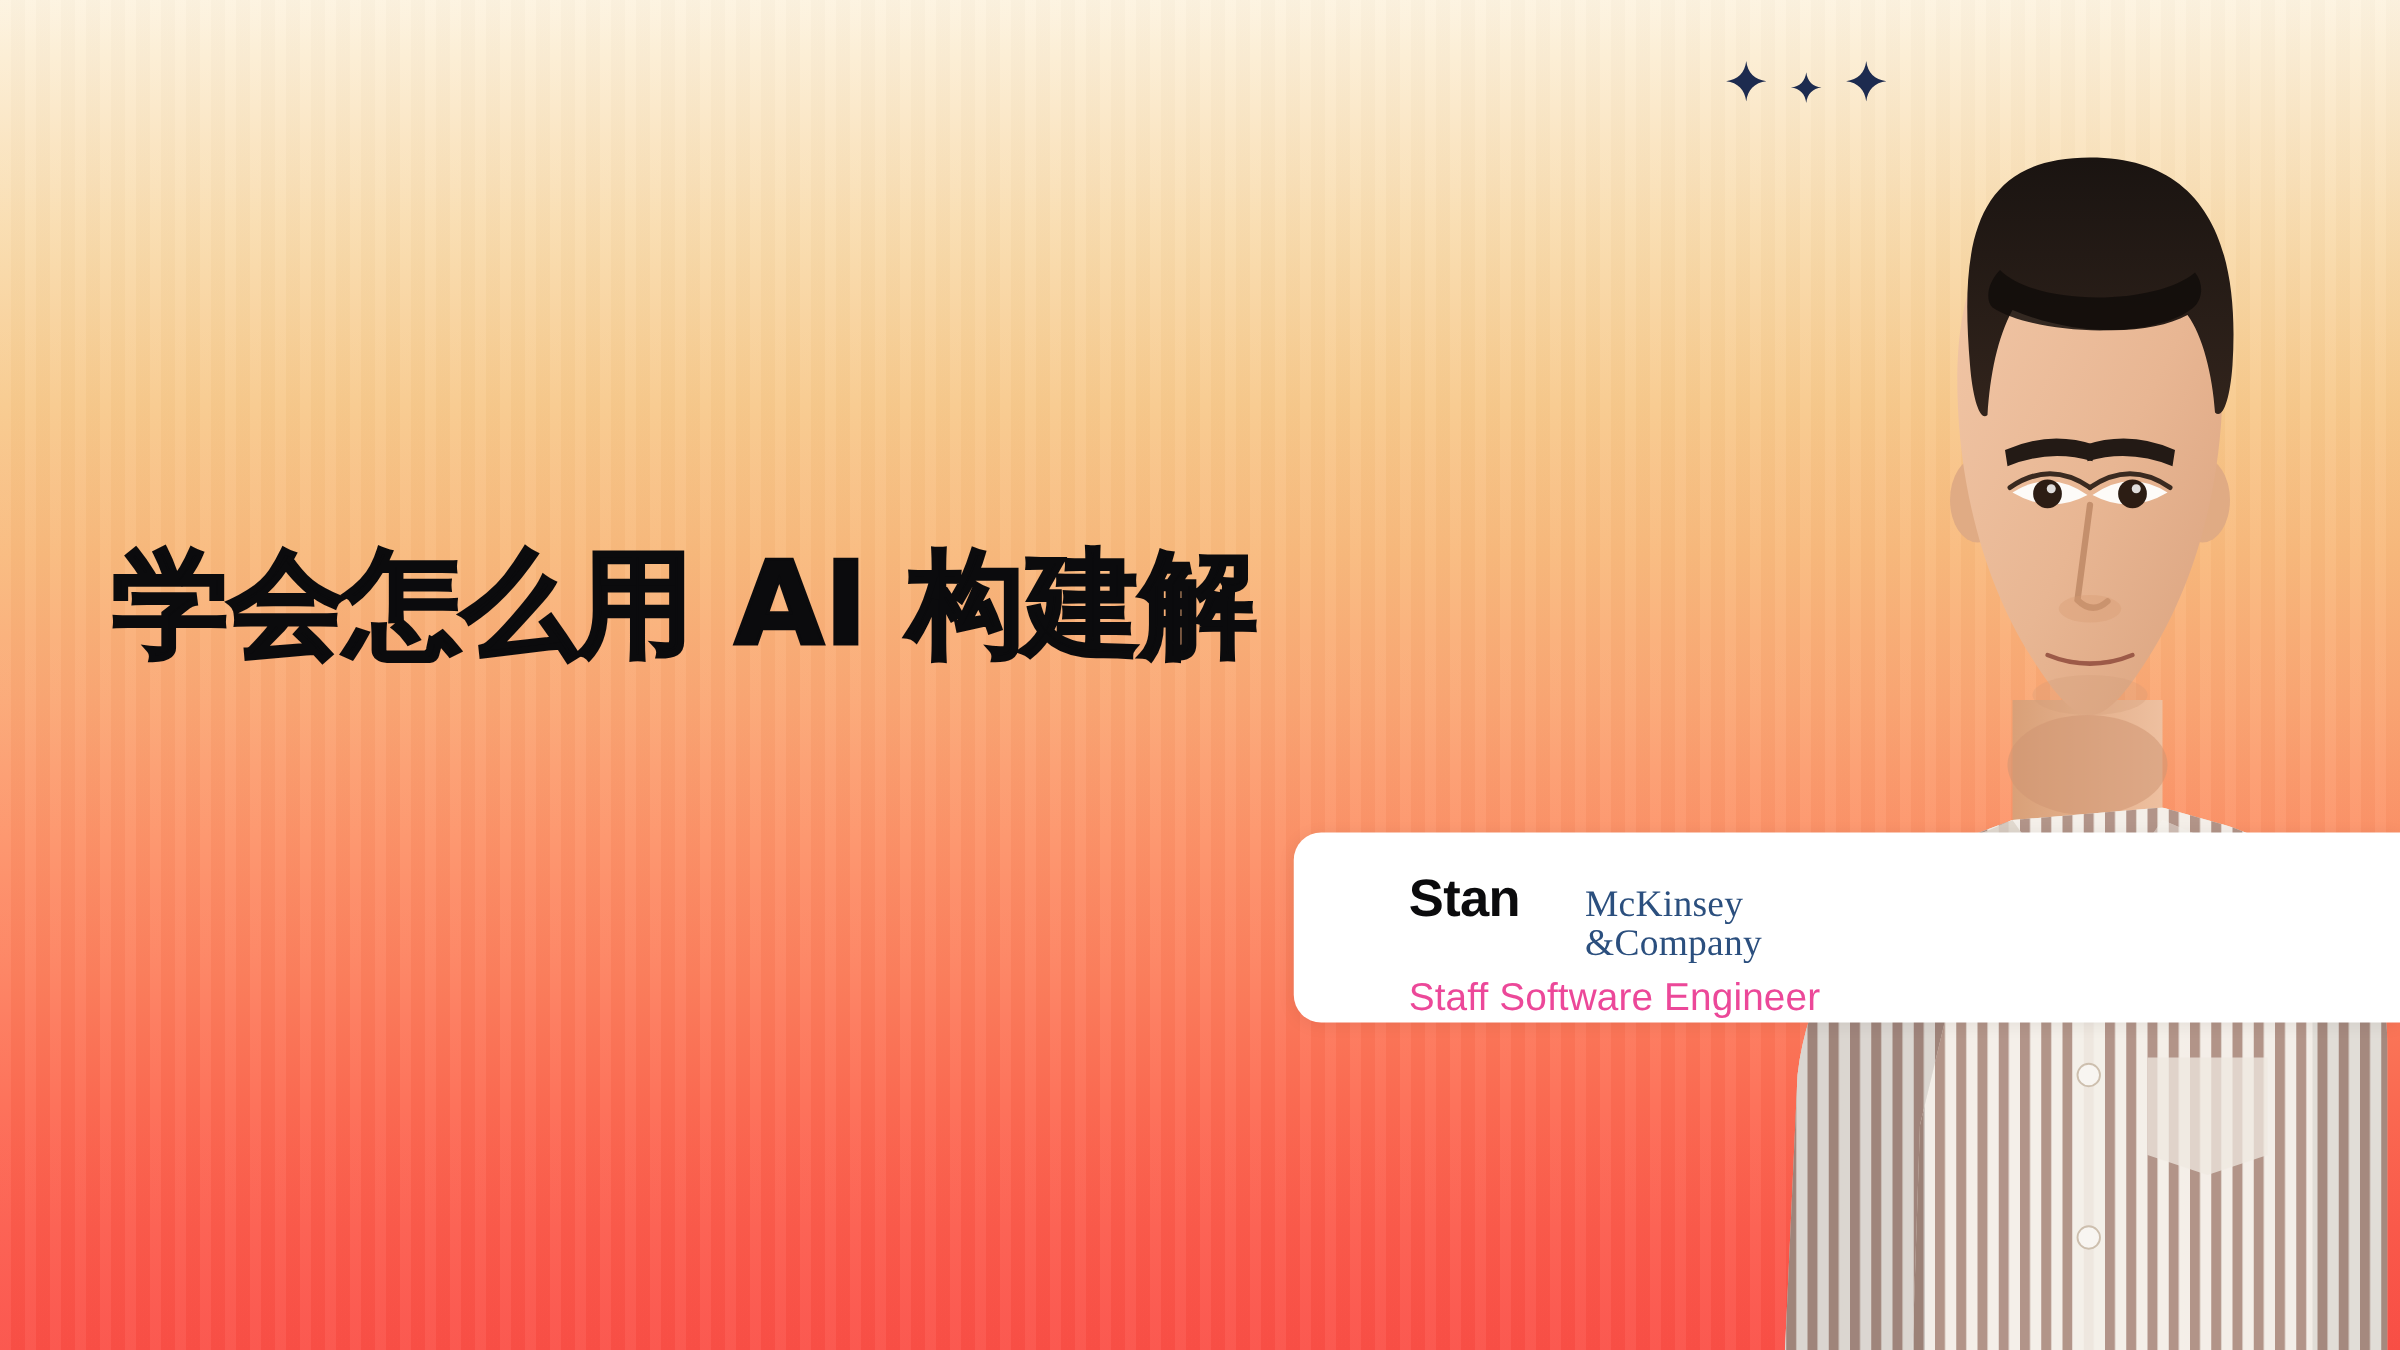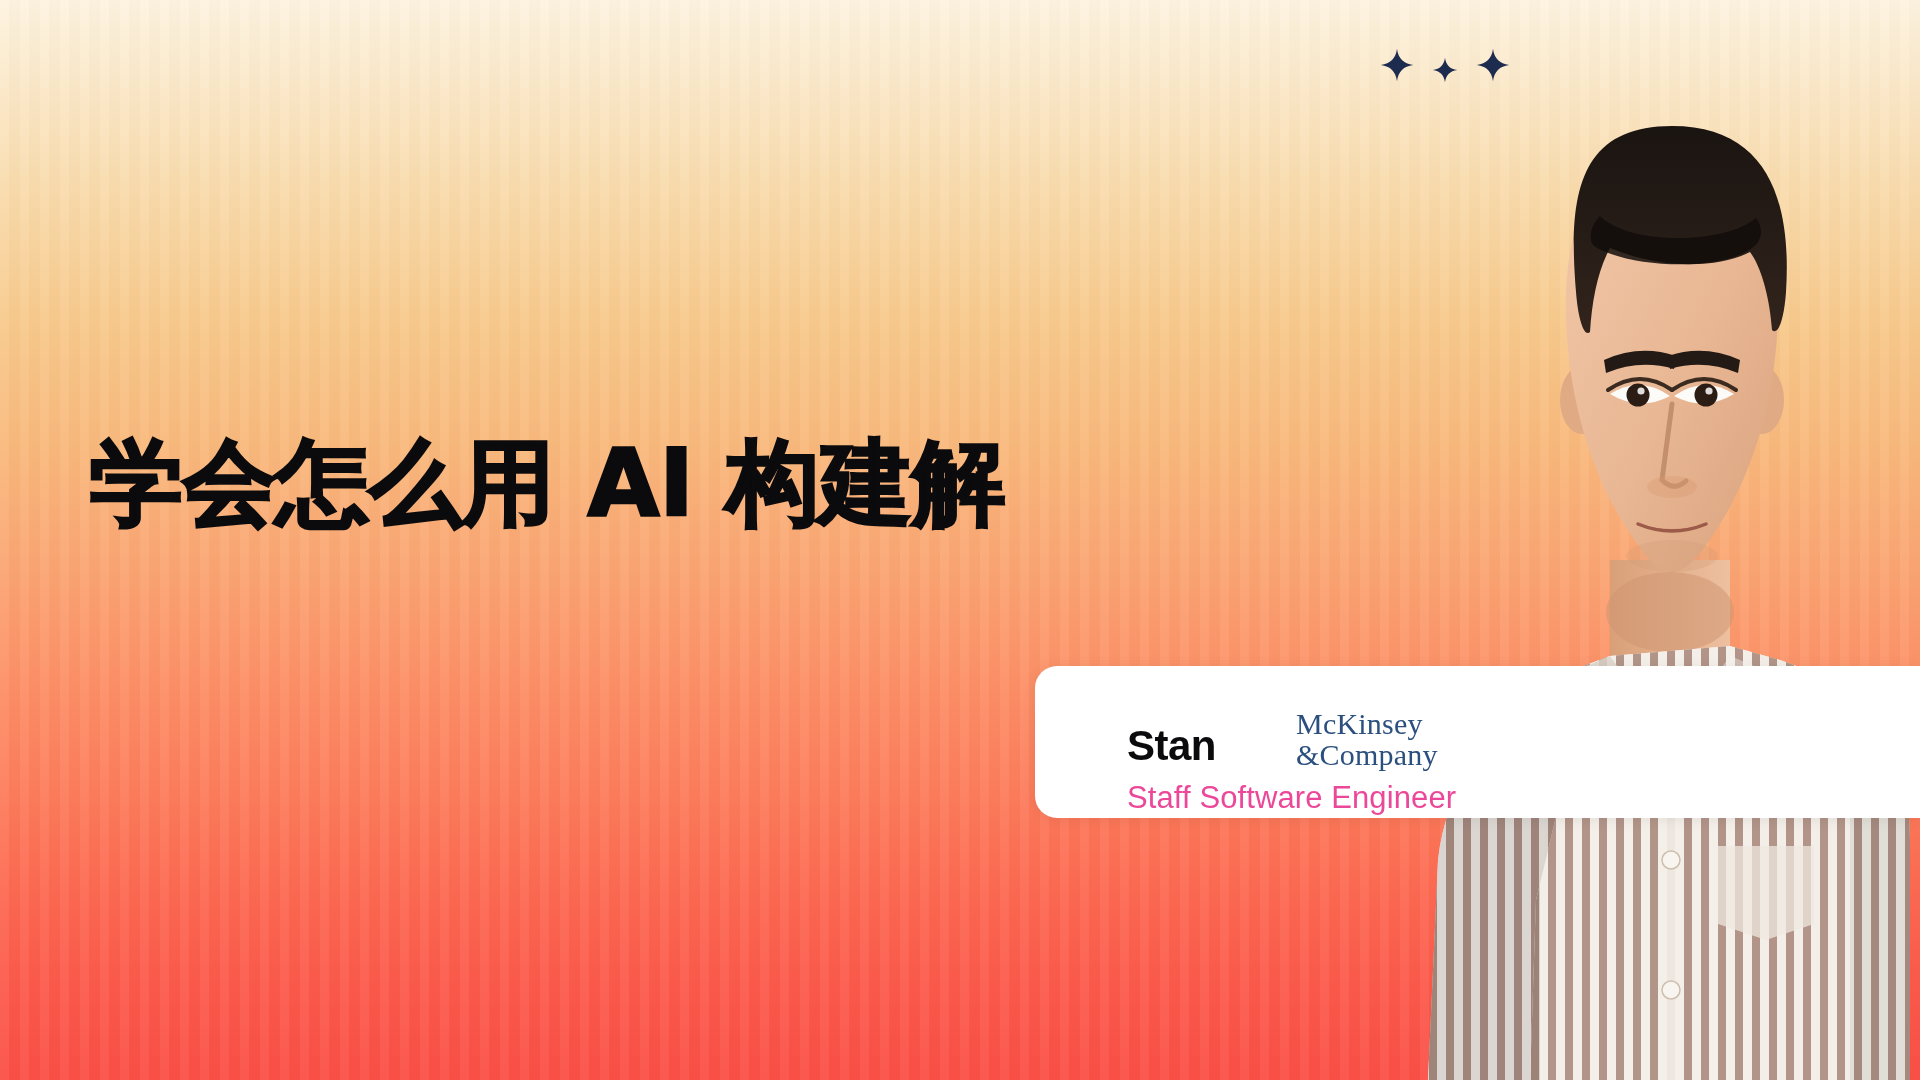--- a/index.html
+++ b/index.html
@@ -97,21 +97,21 @@
   #speaker-card{
     position:absolute;left:1035px;top:666px;width:885px;height:152px;
     background:#ffffff;border-radius:22px 0 0 22px;
     display:flex;align-items:center;
     box-shadow:0 2px 14px rgba(0,0,0,.07);
   }
   #card-inner{
     display:flex;flex-direction:column;justify-content:center;
     width:100%;height:100%;padding-left:92px;box-sizing:border-box;
   }
-  #row-top{display:flex;align-items:flex-end;gap:80px;}
+  #row-top{display:flex;align-items:center;gap:52px;}
   #speaker-name{
     font-size:42px;font-weight:700;color:#0b0b0d;letter-spacing:-.5px;
   }
   #mck-logo{
     font-family:"Liberation Serif","DejaVu Serif",serif;
     color:#2b4f7e;font-size:30px;line-height:1.04;font-weight:400;
     letter-spacing:.2px;
     margin-top:40px;
   }
   #mck-logo span{display:block;}

